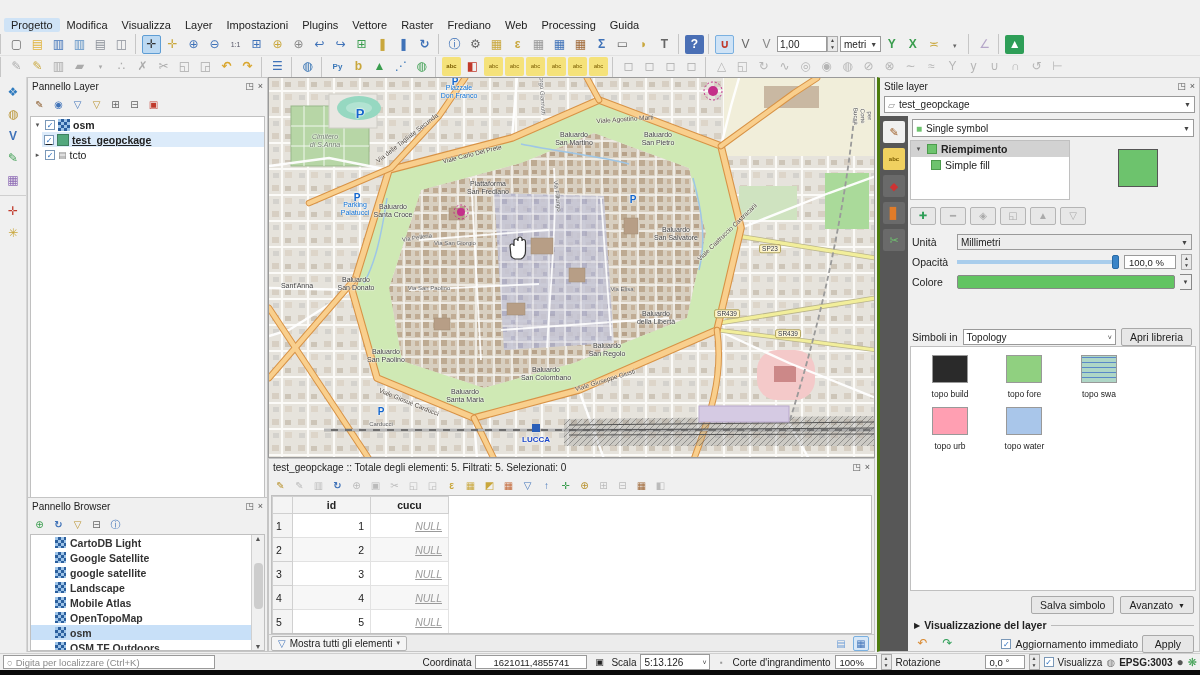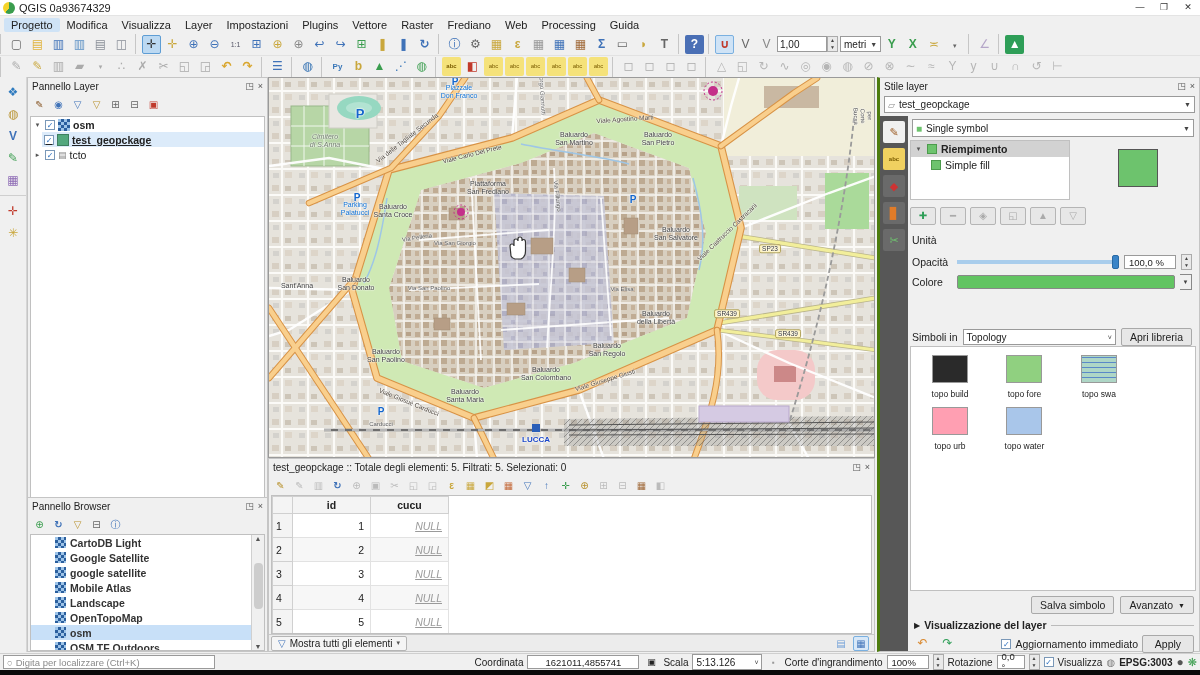--- a/index.html
+++ b/index.html
@@ -108,30 +108,20 @@
            border:1px solid #9a9a9a;font-size:9.5px;color:#8a8a8a;padding:0 3px;}
   .sbox{height:14px;background:#fff;border:1px solid #9a9a9a;display:flex;align-items:center;
         padding:0 4px;font-size:9.5px;color:#222;}
   .blackbar{position:absolute;left:0;top:670px;width:1200px;height:5px;background:#0a0a0a;}
 </style>
 </head>
 <body>
 
 <div class="app">
 
-  <div class="titlebar">
-    <span class="qgis-logo"></span>
-    <span>QGIS 0a93674329</span>
-    <span class="wincontrols">
-
-    <span class="winbtn">—</span>
-        <span class="winbtn">❐</span>
-        <span class="winbtn">✕</span>
-      </span>
-  </div>
 
   <div class="menubar">
 
   <span class="menu-item" style="background:#cfe3f6">Progetto</span>
       <span class="menu-item">Modifica</span>
       <span class="menu-item">Visualizza</span>
       <span class="menu-item">Layer</span>
       <span class="menu-item">Impostazioni</span>
       <span class="menu-item">Plugins</span>
       <span class="menu-item">Vettore</span>
@@ -370,26 +360,26 @@
             <span>Google Satellite</span>
           </div>
 
           <div class="bitem">
             <span class="checker"></span>
             <span>google satellite</span>
           </div>
 
           <div class="bitem">
             <span class="checker"></span>
-            <span>Mobile Atlas</span>
+            <span>Landscape</span>
           </div>
 
           <div class="bitem">
             <span class="checker"></span>
-            <span>Landscape</span>
+            <span>Mobile Atlas</span>
           </div>
 
           <div class="bitem">
             <span class="checker"></span>
             <span>OpenTopoMap</span>
           </div>
 
           <div class="bitem" style="background:#c8e0f8">
             <span class="checker"></span>
             <span>osm</span>
@@ -730,20 +720,24 @@
       </div>
     </div>
     <div style="position:absolute;left:238px;top:71px;width:40px;height:38px;background:#6dc36d;border:1px solid #555;"></div>
 
     <div style="position:absolute;left:30px;top:127px;">
       
     <span class="symbtn" style="color:#2e9e57;font-weight:bold">✚</span><span class="symbtn">━</span><span class="symbtn">◈</span><span class="symbtn">◱</span><span class="symbtn">▲</span><span class="symbtn">▽</span></div>
 
     <div class="fieldrow" style="position:absolute;left:0;right:5px;top:152px;">
       <span style="width:40px;">Unità</span>
+      <span class="combo" style="flex:1;background:#ededed;">
+        <span>Millimetri</span>
+        <span class="caret" style="margin-left:auto;">▼</span>
+      </span>
     </div>
     <div class="fieldrow" style="position:absolute;left:0;right:5px;top:172px;">
       <span style="width:40px;">Opacità</span>
       <span class="slider">
         <span class="fillb"></span>
           <span class="handle"></span>
       </span>
       <span class="sbox" style="width:52px;">100,0 %</span>
       <span class="spin">
           <span>▲</span>
@@ -840,21 +834,21 @@
       <span class="caret" style="margin-left:auto;">˅</span>
     </span>
     <span class="tbi" style="width:12px;height:14px;color:#999;font-size:8px;">▪</span>
     <span>Corte d'ingrandimento</span>
     <span class="sbox" style="width:42px;">100%</span>
     <span class="spin">
         <span>▲</span>
         <span>▼</span>
       </span>
     <span>Rotazione</span>
-    <span class="sbox" style="width:28px;">0,0 °</span>
+    <span class="sbox" style="width:40px;margin-left:40px;">0,0 °</span>
     <span class="spin">
         <span>▲</span>
         <span>▼</span>
       </span>
     <span class="chk">✓</span>
     <span>Visualizza</span>
     <span style="color:#777;">◍</span>
     <span style="font-weight:bold;">EPSG:3003</span>
     <span style="color:#555;font-size:12px;">●</span>
     <span style="color:#3a9d4e;font-size:11px;">❋</span>

